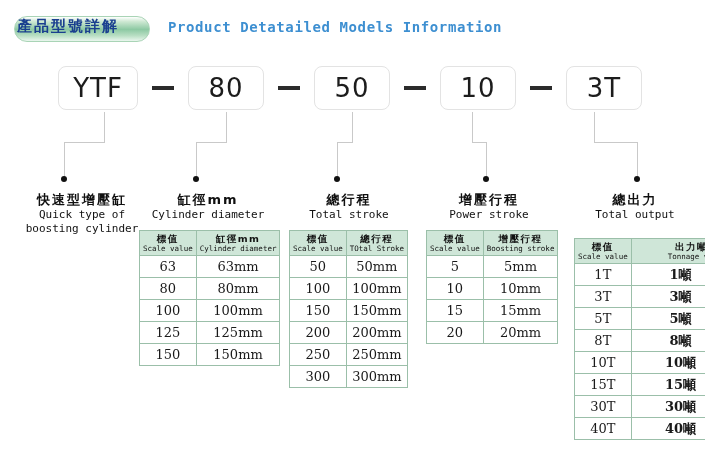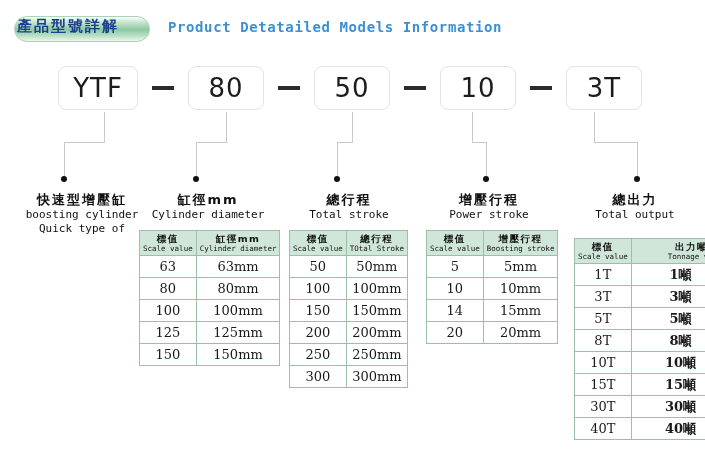--- a/index.html
+++ b/index.html
@@ -232,22 +232,22 @@
     <div class="dot" style="left:483px; top:176px;"></div>
 
     <div class="vline" style="left:594px; top:112px; height:30px;"></div>
     <div class="hline" style="left:594px; top:142px; width:43px;"></div>
     <div class="vline" style="left:637px; top:142px; height:36px;"></div>
     <div class="dot" style="left:634px; top:176px;"></div>
   </div>
 
   <div class="col-label" style="left:12px; top:192px; width:140px;">
     <div class="label-cn">快速型增壓缸</div>
+    <div class="label-en">Quick type of</div>
     <div class="label-en">boosting cylinder</div>
-    <div class="label-en">Quick type of</div>
   </div>
 
   <div class="col-label" style="left:138px; top:192px; width:140px;">
     <div class="label-cn">缸徑mm</div>
     <div class="label-en">Cylinder diameter</div>
   </div>
 
   <div class="col-label" style="left:288px; top:192px; width:122px;">
     <div class="label-cn">總行程</div>
     <div class="label-en">Total stroke</div>
@@ -357,21 +357,21 @@
     <tbody>
       <tr>
           <td>5</td>
           <td>5mm</td>
         </tr>
       <tr>
           <td>10</td>
           <td>10mm</td>
         </tr>
       <tr>
-          <td>14</td>
+          <td>15</td>
           <td>15mm</td>
         </tr>
       <tr>
           <td>20</td>
           <td>20mm</td>
         </tr>
     </tbody>
   </table>
 
   <table class="spec-table" style="left:574px; top:238px; width:118px;">

